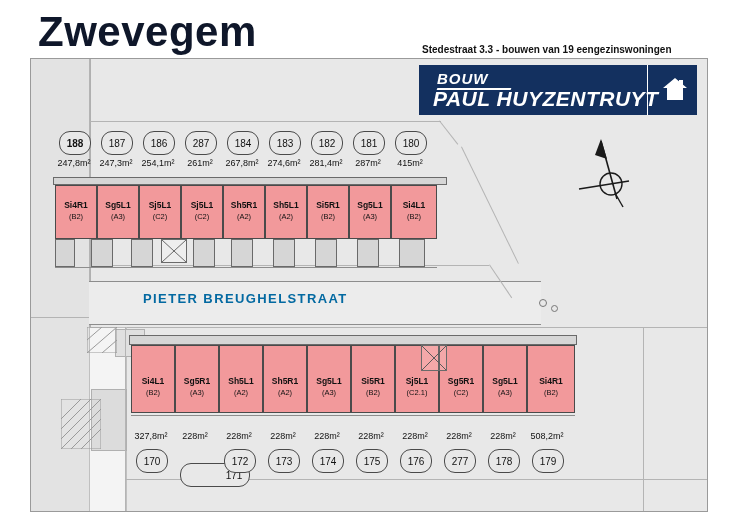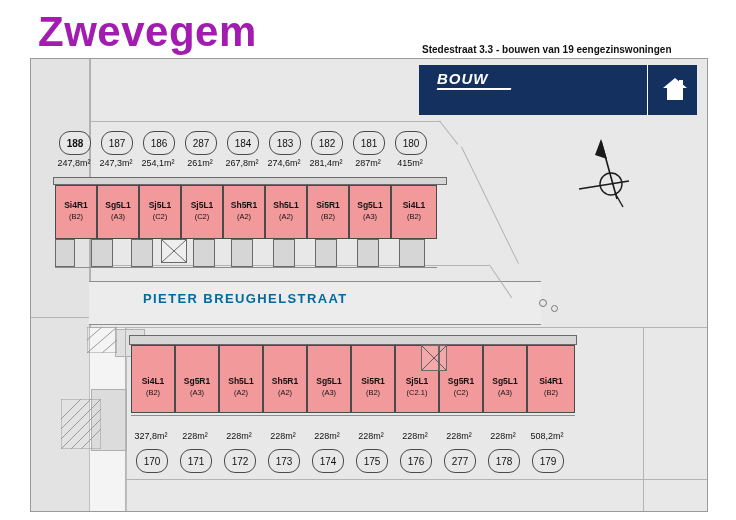--- a/index.html
+++ b/index.html
@@ -17,21 +17,21 @@
     background: #ffffff;
     overflow: hidden;
   }
   
   #title {
     position: absolute;
     left: 38px;
     top: 8px;
     font-size: 42px;
     font-weight: bold;
-    color: #a21caf;
+    color: #0f172a;
     letter-spacing: 0.5px;
     font-family: "Liberation Sans", sans-serif;
   }
   #subtitle {
     position: absolute;
     left: 422px;
     top: 44px;
     font-size: 10px;
     font-weight: bold;
     color: #111111;
@@ -376,21 +376,21 @@
     <div class="area" style="left:184px; top:372px;">228m²</div>
     <div class="area" style="left:228px; top:372px;">228m²</div>
     <div class="area" style="left:272px; top:372px;">228m²</div>
     <div class="area" style="left:316px; top:372px;">228m²</div>
     <div class="area" style="left:360px; top:372px;">228m²</div>
     <div class="area" style="left:404px; top:372px;">228m²</div>
     <div class="area" style="left:448px; top:372px;">228m²</div>
     <div class="area" style="left:492px; top:372px;">508,2m²</div>
 
     <div class="bubble" style="left:105px; top:390px;">170</div>
-    <div class="bubble" style="left:149px; top:390px;">171</div>
+    <div class="bubble" style="left:149px; top:404px;padding-left:38px;">171</div>
     <div class="bubble" style="left:193px; top:390px;">172</div>
     <div class="bubble" style="left:237px; top:390px;">173</div>
     <div class="bubble" style="left:281px; top:390px;">174</div>
     <div class="bubble" style="left:325px; top:390px;">175</div>
     <div class="bubble" style="left:369px; top:390px;">176</div>
     <div class="bubble" style="left:413px; top:390px;">277</div>
     <div class="bubble" style="left:457px; top:390px;">178</div>
     <div class="bubble" style="left:501px; top:390px;">179</div>
 
     <svg style="position:absolute; left:30px; top:340px;" width="40" height="50">
@@ -414,20 +414,21 @@
       <polygon points="30,2 36,22 24,18" fill="#1a1a1a"></polygon>
       <line x1="30" y1="4" x2="46" y2="62" stroke="#1a1a1a" stroke-width="1.6"></line>
       <line x1="8" y1="52" x2="58" y2="44" stroke="#1a1a1a" stroke-width="1.4"></line>
       <circle cx="40" cy="47" r="11" fill="none" stroke="#1a1a1a" stroke-width="1.4"></circle>
       <line x1="44" y1="56" x2="52" y2="70" stroke="#1a1a1a" stroke-width="1.4"></line>
     </svg>
 
     <div id="logo">
       <div class="bouw">BOUW</div>
       <div class="bouw-underline"></div>
+      <div class="ph">PAUL HUYZENTRUYT</div>
       <div class="sep"></div>
       <svg class="house" viewBox="0 0 26 24">
         <polygon points="13,1 25,11 21,11 21,23 5,23 5,11 1,11" fill="#ffffff"></polygon>
         <rect x="17" y="3" width="4" height="6" fill="#ffffff"></rect>
       </svg>
     </div>
 
   </div>
 </div>
 

